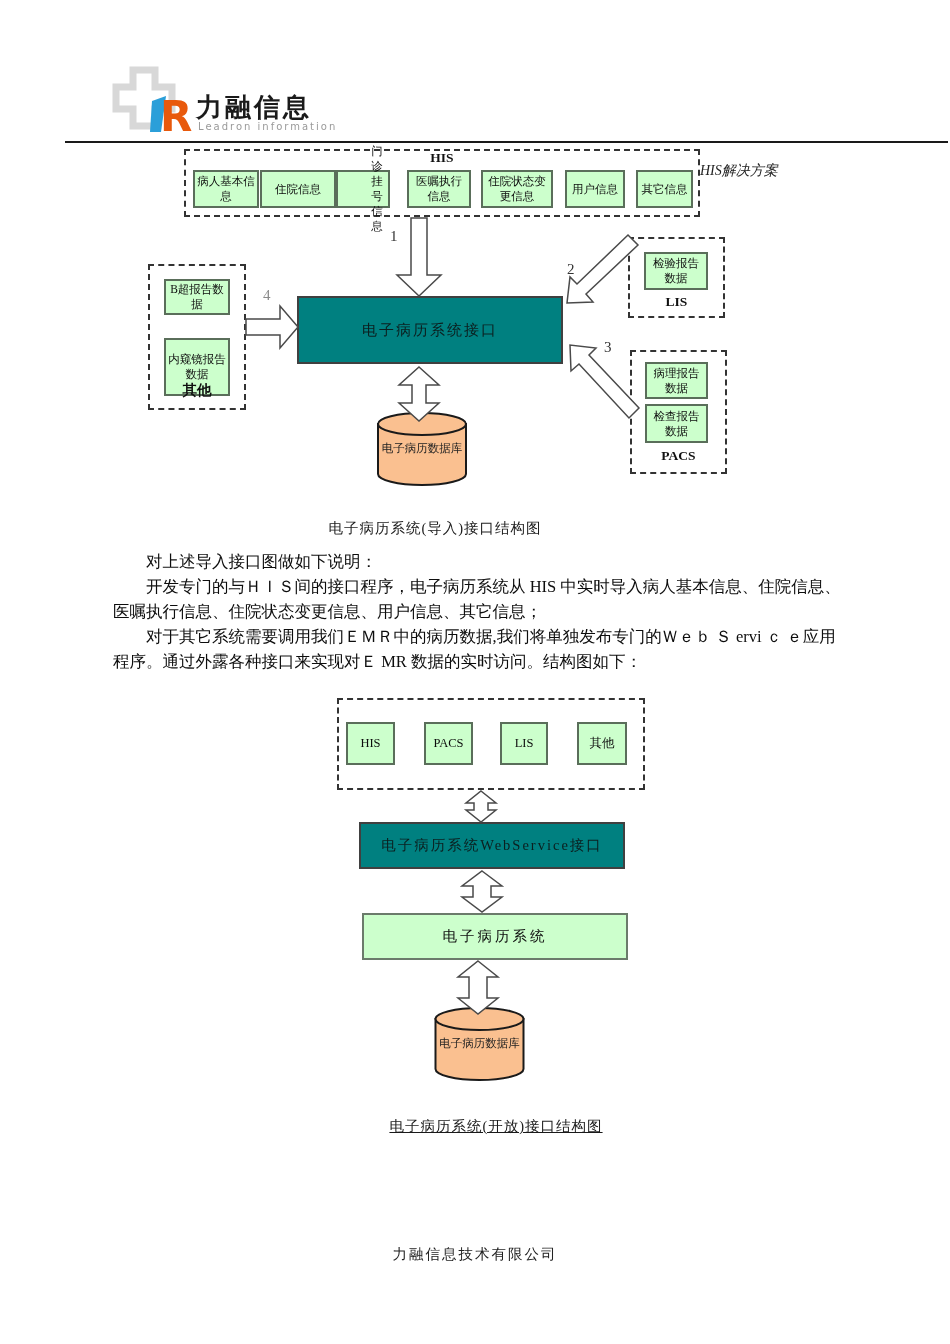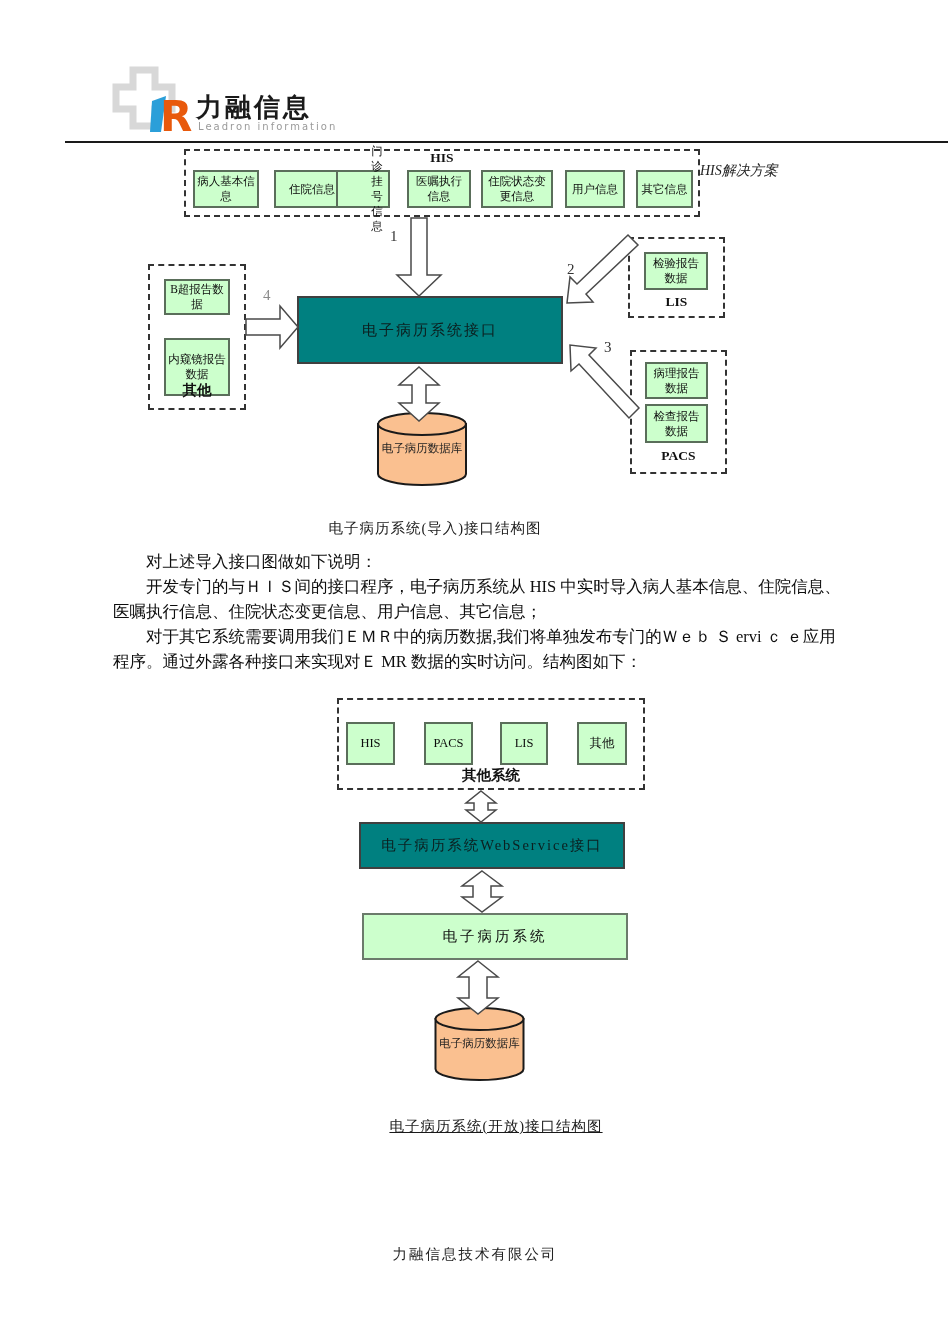--- a/index.html
+++ b/index.html
@@ -54,21 +54,21 @@
     </svg>
   </div>
   <div class="abs logo-title" style="left:196px; top:90px;">力融信息</div>
   <div class="abs logo-sub" style="left:198px; top:121px;">Leadron information</div>
   <div class="abs doc-label" style="left:700px; top:118px; width:100px;">HIS解决方案</div>
   <div class="abs hrule" style="left:65px; top:141px; width:883px;"></div>
 
   <div class="abs dashed-box" style="left:184px; top:149px; width:516px; height:68px;"></div>
   <div class="abs grp-label" style="left:184px; top:150px; width:516px;">HIS</div>
   <div class="abs gbox" style="left:193px; top:170px; width:66px; height:38px;">病人基本信息</div>
-  <div class="abs gbox" style="left:274px; top:170px; width:76px; height:38px;">住院信息</div>
+  <div class="abs gbox" style="left:260px; top:170px; width:76px; height:38px;">住院信息</div>
   <div class="abs gbox" style="left:336px; top:170px; width:54px; height:38px;padding-left:30px;">门诊挂号信息</div>
   <div class="abs gbox" style="left:407px; top:170px; width:64px; height:38px;">医嘱执行信息</div>
   <div class="abs gbox" style="left:481px; top:170px; width:72px; height:38px;">住院状态变更信息</div>
   <div class="abs gbox" style="left:565px; top:170px; width:60px; height:38px;">用户信息</div>
   <div class="abs gbox" style="left:636px; top:170px; width:57px; height:38px;">其它信息</div>
 
   <div class="abs dashed-box" style="left:148px; top:264px; width:98px; height:146px;"></div>
   <div class="abs gbox" style="left:164px; top:279px; width:66px; height:36px;">B超报告数据</div>
   <div class="abs gbox" style="left:164px; top:338px; width:66px; height:58px;">内窥镜报告数据</div>
   <div class="abs grp-label" style="left:148px; top:381px; width:98px; font-size:14.5px;">其他</div>
@@ -103,21 +103,20 @@
     <p class="para">对上述导入接口图做如下说明：</p>
     <p class="para">开发专门的与ＨＩＳ间的接口程序，电子病历系统从 HIS 中实时导入病人基本信息、住院信息、医嘱执行信息、住院状态变更信息、用户信息、其它信息；</p>
     <p class="para">对于其它系统需要调用我们ＥＭＲ中的病历数据,我们将单独发布专门的Ｗｅｂ Ｓ ervi ｃ ｅ应用程序。通过外露各种接口来实现对Ｅ MR 数据的实时访问。结构图如下：</p>
   </div>
 
   <div class="abs dashed-box" style="left:337px; top:698px; width:308px; height:92px;"></div>
   <div class="abs gbox" style="left:346px; top:722px; width:49px; height:43px; font-size:12.5px;">HIS</div>
   <div class="abs gbox" style="left:424px; top:722px; width:49px; height:43px; font-size:12.5px;">PACS</div>
   <div class="abs gbox" style="left:500px; top:722px; width:48px; height:43px; font-size:12.5px;">LIS</div>
   <div class="abs gbox" style="left:577px; top:722px; width:50px; height:43px; font-size:12.5px;">其他</div>
-  <div class="abs grp-label" style="left:337px; top:766px; width:308px; font-size:14.5px;">其他系统</div>
 
   <div class="abs teal" style="left:359px; top:822px; width:266px; height:47px; font-size:14.5px;">电子病历系统WebService接口</div>
 
   <div class="abs lime" style="left:362px; top:913px; width:266px; height:47px;">电子病历系统</div>
 
   <div class="abs" style="left:432px; top:1007px; width:95px; height:78px;">
     <svg width="95" height="78" viewBox="0 0 92 78">
       <path d="M2,12 L2,62 A44,11 0 0 0 90,62 L90,12 Z" fill="#fac090" stroke="#1a1a1a" stroke-width="2"></path>
       <ellipse cx="46" cy="12" rx="44" ry="11" fill="#fac090" stroke="#1a1a1a" stroke-width="2"></ellipse>
     </svg>

